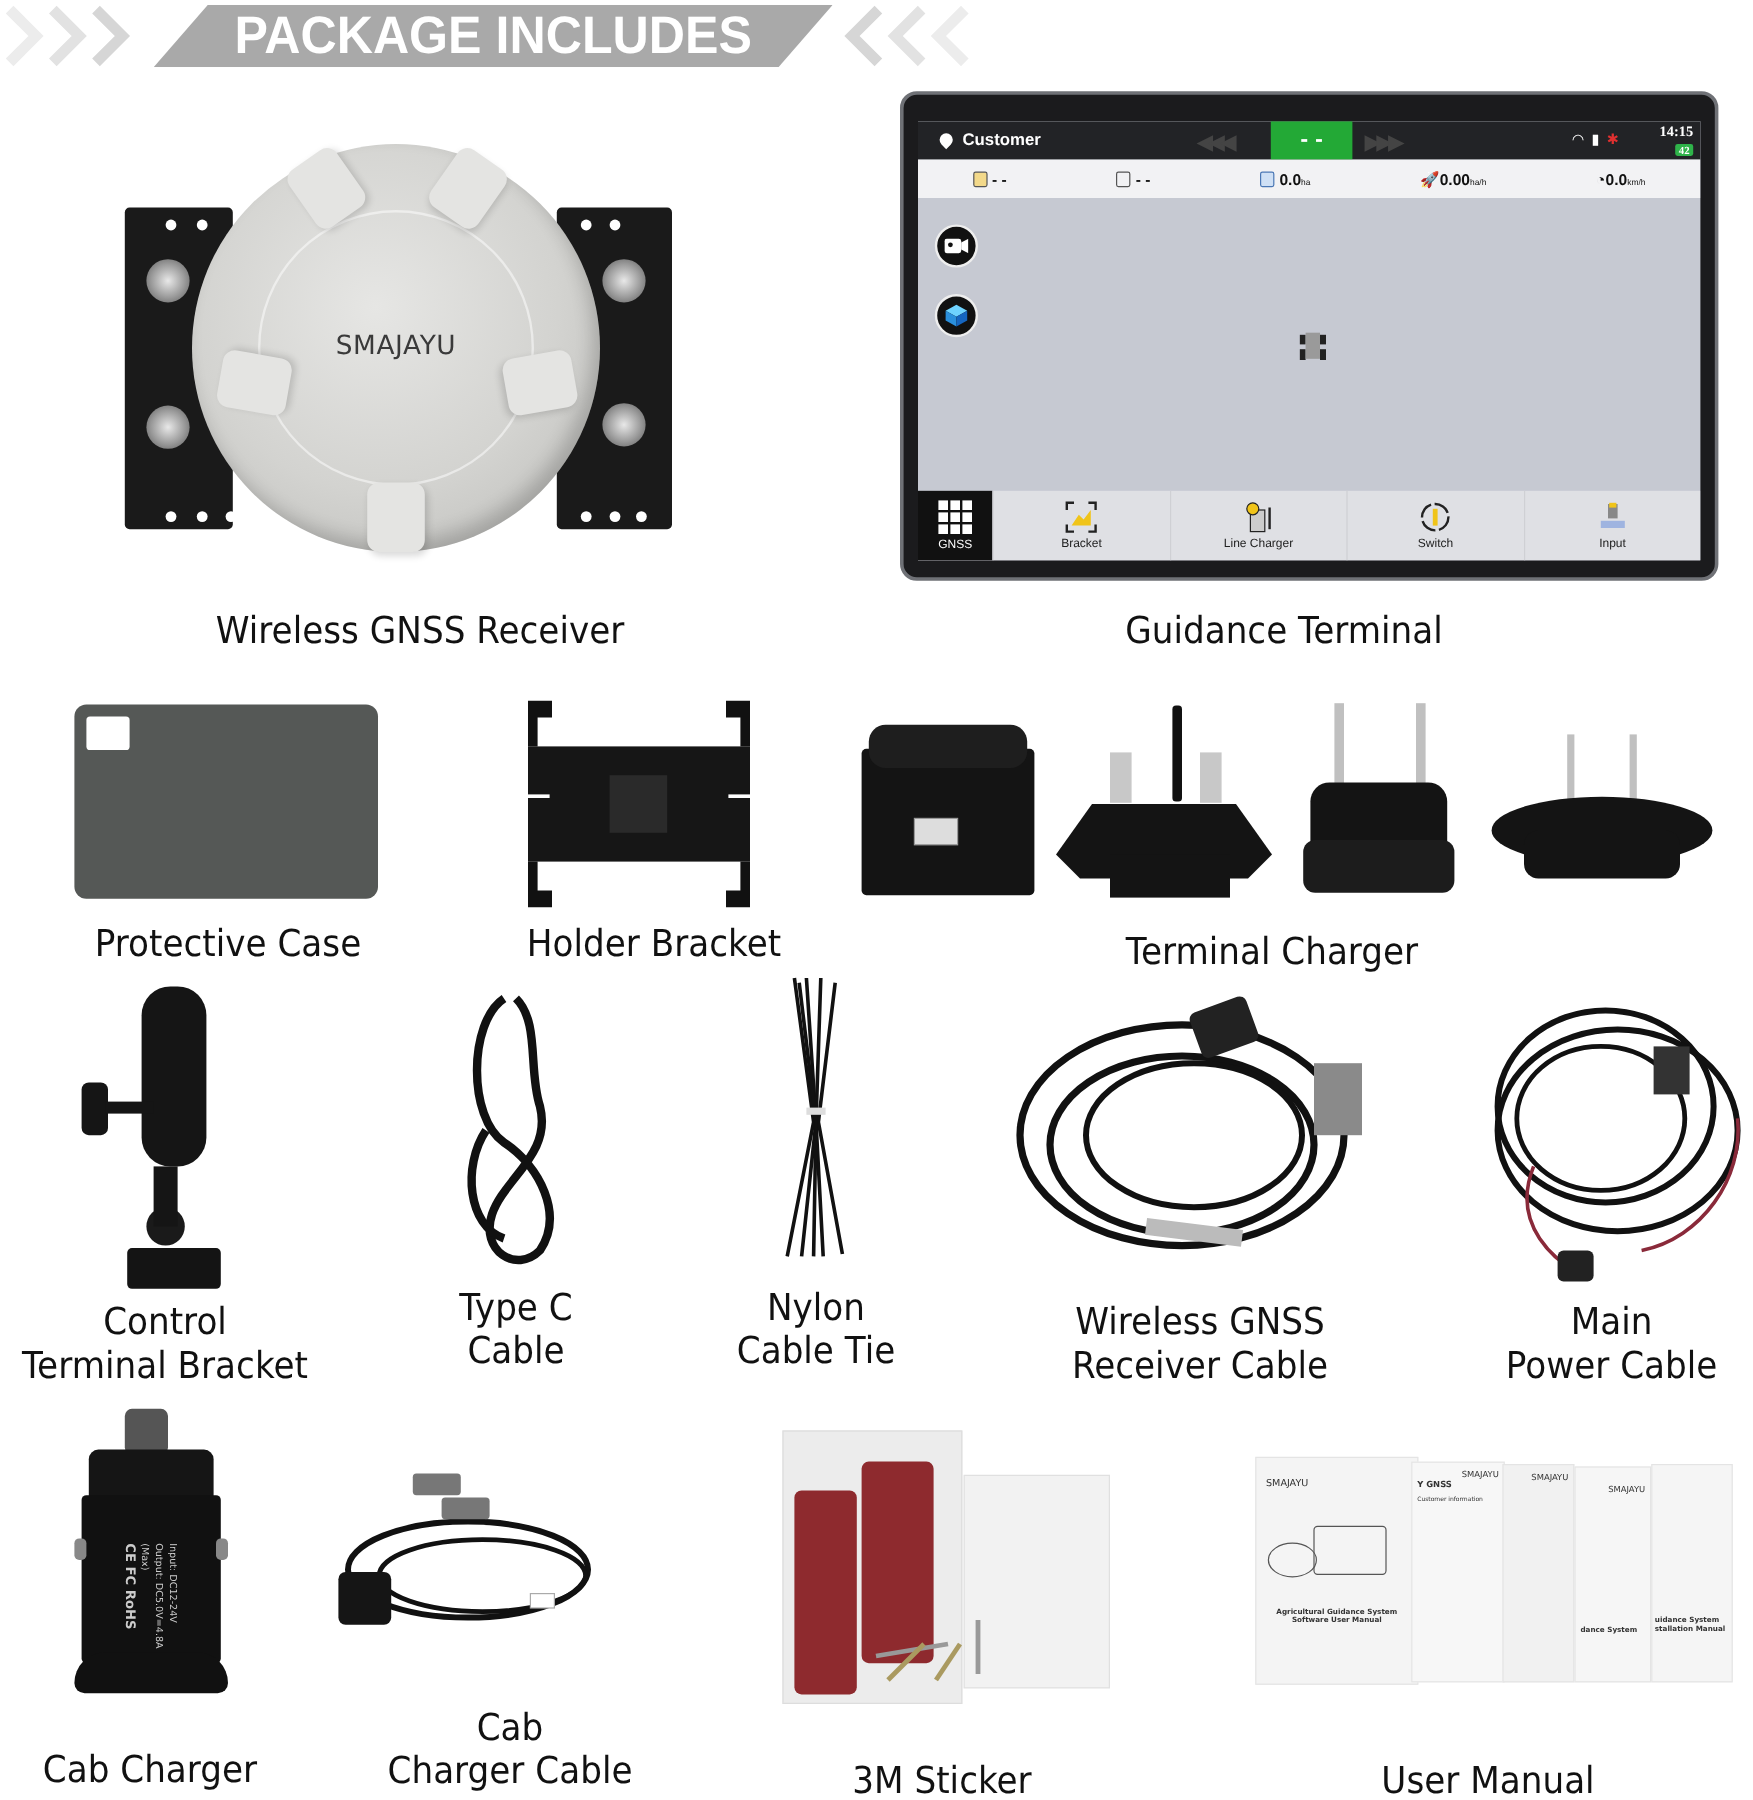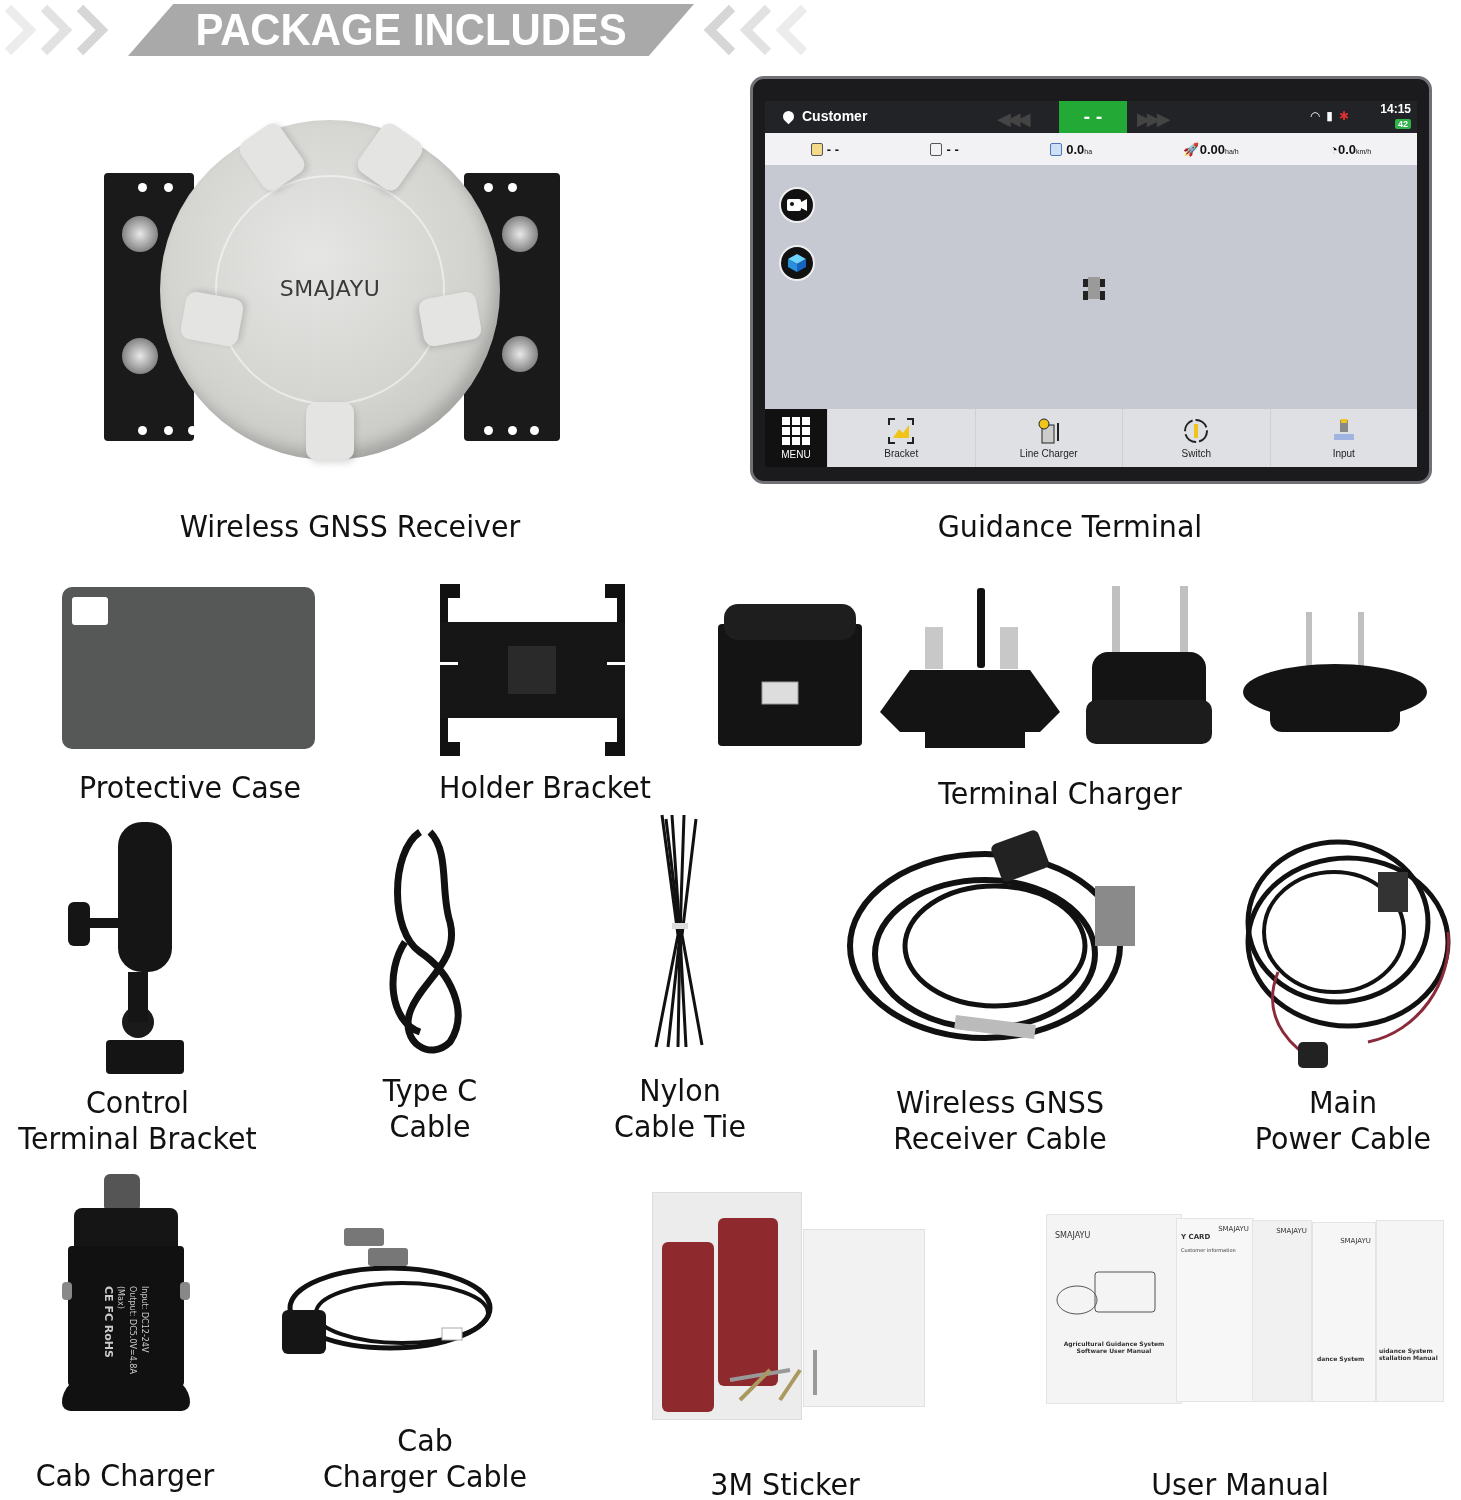--- a/index.html
+++ b/index.html
@@ -50,21 +50,21 @@
 
   
   .terminal { left: 750px; top: 76px; width: 682px; height: 408px; background: #1b1b1d;
     border-radius: 14px; border: 3px solid #6f7176; }
   .screen { position:absolute; left: 12px; top: 22px; width: 652px; height: 366px; background:#c6c9d2; overflow:hidden; }
   .status-bar { position:absolute; left:0; top:0; width:100%; height:32px; background:#222326; }
   .status-loc { position:absolute; left:18px; top:7px; color:#fff; font-size:14px; font-family:"Liberation Sans",sans-serif; font-weight:bold; }
   .status-loc .pin { display:inline-block; width:11px; height:11px; border-radius:50% 50% 50% 0; background:#fff; transform:rotate(-45deg); margin-right:8px; vertical-align:-1px; }
   .status-center { position:absolute; left:294px; top:0; width:68px; height:32px; background:#23a936; color:#fff; font-weight:bold; text-align:center; line-height:32px; font-size:16px; }
   .arrows { position:absolute; top:7px; color:#444; font-size:18px; letter-spacing:-4px; }
-  .status-right { position:absolute; right:6px; top:1px; text-align:right; color:#fff; font-size:12px; font-weight:bold; font-family:Liberation Sans, sans-serif; }
+  .status-right { position:absolute; right:6px; top:1px; text-align:right; color:#fff; font-size:12px; font-weight:bold; font-family:Liberation Serif, serif; }
   .battery { display:inline-block; background:#2fb34a; color:#fff; font-size:9px; padding:0 3px; border-radius:2px; }
   .stat-icons { position:absolute; right:62px; top:8px; color:#fff; font-size:12px; letter-spacing:6px; }
   .info-bar { position:absolute; left:0; top:32px; width:100%; height:32px; background:#f2f2f4; display:flex; justify-content:space-around; align-items:center;
     font-family:"Liberation Sans",sans-serif; font-size:13px; font-weight:bold; color:#111; }
   .info-item small { font-size:7px; font-weight:normal; }
   .info-ico { display:inline-block; width:12px; height:13px; margin-right:4px; vertical-align:-2px; border:1.5px solid #555; border-radius:2px; }
   .map-btn { position:absolute; left:14px; width:36px; height:36px; border-radius:50%; background:#111; border:2px solid #eee; display:flex; align-items:center; justify-content:center; }
   .tractor { position:absolute; left:318px; top:176px; width:22px; height:24px; }
   .bottom-bar { position:absolute; left:0; bottom:0; width:100%; height:58px; background:#dfe0e4; display:flex; }
   .bb-menu { width:62px; height:58px; background:#111; color:#fff; display:flex; flex-direction:column; align-items:center; justify-content:center; font-family:"Liberation Sans",sans-serif; font-size:10px; }
@@ -197,21 +197,21 @@
             <span></span>
             <span></span>
             <span></span>
             <span></span>
             <span></span>
             <span></span>
             <span></span>
             <span></span>
             <span></span>
           </div>
-        <span>MENU</span>
+        <span>GNSS</span>
       </div>
       <div class="bb-item">
         <svg class="bb-ico" viewBox="0 0 28 28">
           <path d="M2 8 V2 H8 M20 2 H26 V8 M26 20 V26 H20 M8 26 H2 V20" fill="none" stroke="#222" stroke-width="2"></path>
           <polygon points="6,21 12,12 16,16 22,8 22,21" fill="#f0c419"></polygon>
         </svg>
         <span>Bracket</span>
       </div>
       <div class="bb-item">
         <svg class="bb-ico" viewBox="0 0 28 28">
@@ -377,21 +377,21 @@
     <div style="font-size:8px;">SMAJAYU</div>
     <svg width="110" height="60" viewBox="0 0 110 60" style="margin-top:24px">
         <ellipse cx="22" cy="36" rx="20" ry="14" fill="none" stroke="#555"></ellipse>
         <rect x="40" y="8" width="60" height="40" rx="3" fill="none" stroke="#555"></rect>
       </svg>
     <div style="text-align:center; margin-top:14px; font-size:6px; font-weight:bold;">Agricultural Guidance System</div>
     <div style="text-align:center; font-size:6px; font-weight:bold;">Software User Manual</div>
   </div>
   <div class="abs" style="left:130px; top:4px; width:78px; height:184px; background:#f7f7f7; border:1px solid #e4e4e4; font-size:7px; color:#333; padding:6px 4px;">
     <div style="text-align:right;">SMAJAYU</div>
-    <div style="font-weight:bold;">Y CARD</div>
+    <div style="font-weight:bold;">Y GNSS</div>
     <div style="font-size:5px; margin-top:6px;">Customer information</div>
   </div>
   <div class="abs" style="left:206px; top:6px; width:60px; height:182px; background:#f1f1f1; border:1px solid #e4e4e4; font-size:7px; color:#333; padding:6px 4px;">
     <div style="text-align:right;">SMAJAYU</div>
   </div>
   <div class="abs" style="left:266px; top:8px; width:64px; height:180px; background:#f6f6f6; border:1px solid #e4e4e4; font-size:7px; color:#333; padding:14px 4px;">
     <div style="text-align:right;">SMAJAYU</div>
     <div style="margin-top:110px; font-size:6px; font-weight:bold;">dance System</div>
   </div>
   <div class="abs" style="left:330px; top:6px; width:68px; height:182px; background:#f5f5f5; border:1px solid #e4e4e4; font-size:6px; color:#333; padding:126px 2px 0;">

